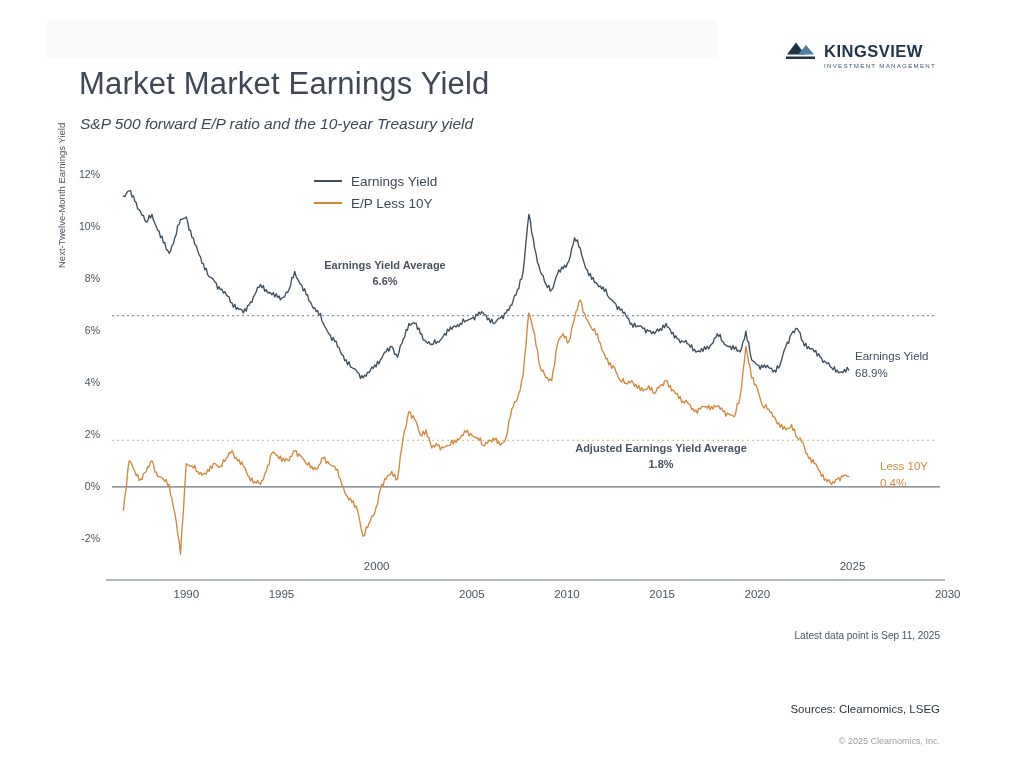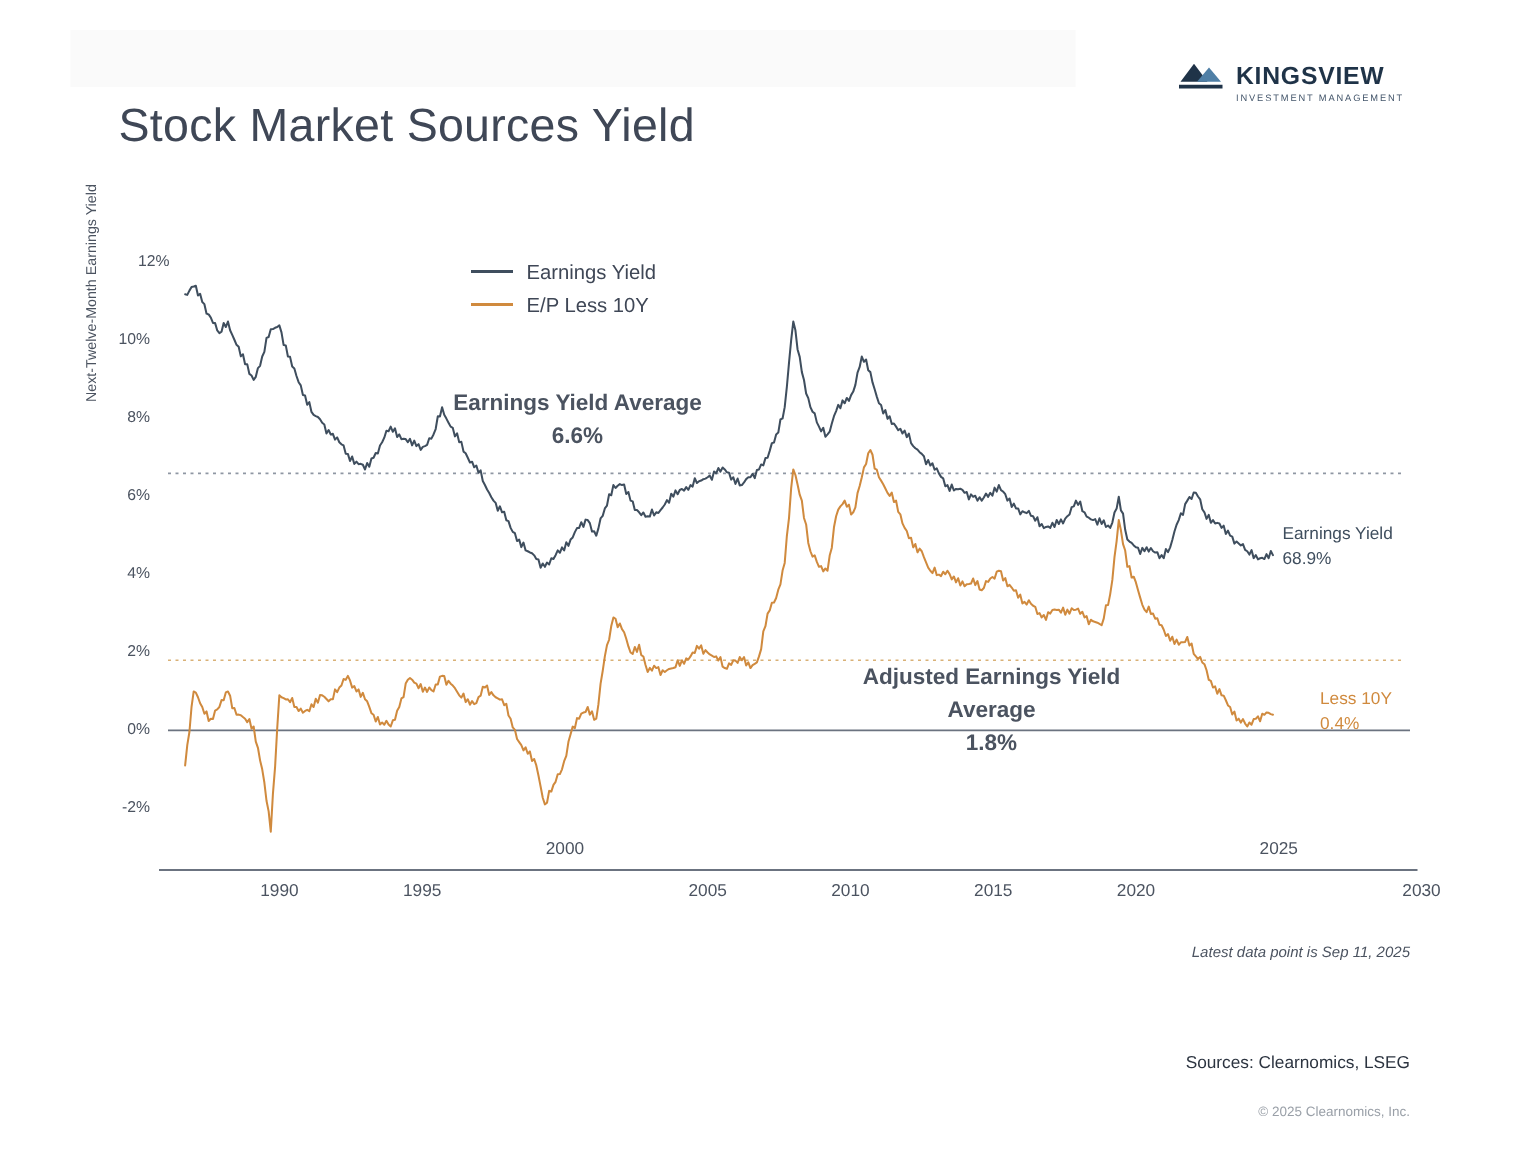--- a/index.html
+++ b/index.html
@@ -106,21 +106,21 @@
     position: absolute;
     width: 60px;
     text-align: right;
     font-size: 11.5px;
     color: #4b5360;
   }
 
   .annot {
     position: absolute;
     text-align: center;
-    font-size: 15px;
+    font-size: 11px;
     color: #4b5360;
     line-height: 1.45;
     font-weight: bold;
   }
 
   .legend {
     position: absolute;
     left: 314px;
     top: 170px;
     font-size: 13.5px;
@@ -143,21 +143,20 @@
     font-size: 11.5px;
     line-height: 1.5;
   }
   .endlabel .v { display: block; }
 
   .footnote {
     position: absolute;
     right: 84px;
     top: 630px;
     font-size: 10px;
-    font-style: italic;
     color: #4b5360;
   }
   .sources {
     position: absolute;
     right: 84px;
     top: 702px;
     width: 260px;
     text-align: right;
     font-size: 11.5px;
     color: #2c3440;
@@ -193,21 +192,22 @@
       <polygon points="2,30 20,6 38,30" fill="#1f3348"></polygon>
       <polygon points="24,30 40,11 56,30" fill="#4f7fa6"></polygon>
       <rect x="0" y="34" width="58" height="5" fill="#1f3348"></rect>
     </svg>
     <div class="logo-text">
       <span class="logo-name">KINGSVIEW</span>
       <span class="logo-sub">INVESTMENT MANAGEMENT</span>
     </div>
   </div>
 
-  <div class="title">Stock Market Sources Yield</div>
+  <div class="title">Market Market Earnings Yield</div>
+  <div class="subtitle">S&amp;P 500 forward E/P ratio and the 10-year Treasury yield</div>
 
   <div class="axis-label-y">Next-Twelve-Month Earnings Yield</div>
 
   <svg class="chart-area" id="chart-svg" viewBox="0 0 1024 768">
       <line x1="112" x2="935" y1="315.5769230769231" y2="315.5769230769231" stroke="#8f97a3" stroke-width="1.1" stroke-dasharray="2,3"></line>
       <line x1="112" x2="935" y1="440.19230769230774" y2="440.19230769230774" stroke="#d9b177" stroke-width="1.1" stroke-dasharray="2,3"></line>
       <line x1="112" x2="940" y1="486.9230769230769" y2="486.9230769230769" stroke="#6b7380" stroke-width="1.3"></line>
       <line x1="106" x2="945" y1="580" y2="580" stroke="#6b7380" stroke-width="1.2"></line>
       <path d="M123.42 196.15 L124.85 196.60 L126.28 193.75 L127.70 191.30 L129.13 190.96 L130.56 190.56 L131.99 197.03 L133.41 195.85 L134.84 201.35 L136.27 202.77 L137.70 209.11 L139.12 209.62 L140.55 211.73 L141.98 215.30 L143.41 215.42 L144.83 220.29 L146.26 222.12 L147.69 221.16 L149.12 215.31 L150.54 218.03 L151.97 214.33 L153.40 220.15 L154.83 223.28 L156.26 226.52 L157.68 229.90 L159.11 231.23 L160.54 237.59 L161.97 236.19 L163.39 242.88 L164.82 242.76 L166.25 249.28 L167.68 250.38 L169.10 253.27 L170.53 251.23 L171.96 245.41 L173.39 243.89 L174.81 237.69 L176.24 234.56 L177.67 225.25 L179.10 224.65 L180.52 219.52 L181.95 219.38 L183.38 218.51 L184.81 218.03 L186.23 216.92 L187.66 221.58 L189.09 230.04 L190.52 230.28 L191.94 237.69 L193.37 237.90 L194.80 244.30 L196.23 245.63 L197.66 250.67 L199.08 254.80 L200.51 256.93 L201.94 263.39 L203.37 263.65 L204.79 269.86 L206.22 268.09 L207.65 274.63 L209.08 276.63 L210.50 277.45 L211.93 278.04 L213.36 279.49 L214.79 281.83 L216.21 282.95 L217.64 289.03 L219.07 286.70 L220.50 289.62 L221.92 289.23 L223.35 293.08 L224.78 291.61 L226.21 294.81 L227.63 296.20 L229.06 296.94 L230.49 302.49 L231.92 302.60 L233.34 307.32 L234.77 304.32 L236.20 309.27 L237.63 307.79 L239.06 309.45 L240.48 309.22 L241.91 309.84 L243.34 312.98 L244.77 308.67 L246.19 311.18 L247.62 305.66 L249.05 305.19 L250.48 302.02 L251.90 302.39 L253.33 296.96 L254.76 294.81 L256.19 291.79 L257.61 287.15 L259.04 287.52 L260.47 284.42 L261.90 287.86 L263.32 285.52 L264.75 291.33 L266.18 289.62 L267.61 292.77 L269.03 292.54 L270.46 292.71 L271.89 294.81 L273.32 292.50 L274.74 296.92 L276.17 293.73 L277.60 297.40 L279.03 296.09 L280.46 299.91 L281.88 297.89 L283.31 297.40 L284.74 296.56 L286.17 292.17 L287.59 292.44 L289.02 289.62 L290.45 286.01 L291.88 277.49 L293.30 277.60 L294.73 271.44 L296.16 276.55 L297.59 279.08 L299.01 281.78 L300.44 284.42 L301.87 285.26 L303.30 290.92 L304.72 288.81 L306.15 294.81 L307.58 294.57 L309.01 301.06 L310.43 302.15 L311.86 305.19 L313.29 308.32 L314.72 307.80 L316.14 311.51 L317.57 310.38 L319.00 315.17 L320.43 313.58 L321.86 320.70 L323.28 323.37 L324.71 326.34 L326.14 328.69 L327.57 331.53 L328.99 333.75 L330.42 335.23 L331.85 340.50 L333.28 337.53 L334.70 341.54 L336.13 341.16 L337.56 346.85 L338.99 347.42 L340.41 351.92 L341.84 354.59 L343.27 355.48 L344.70 360.70 L346.12 359.71 L347.55 364.74 L348.98 361.70 L350.41 366.94 L351.83 367.50 L353.26 368.33 L354.69 368.81 L356.12 370.23 L357.54 372.69 L358.97 373.06 L360.40 378.54 L361.83 375.66 L363.26 377.88 L364.68 375.05 L366.11 376.31 L367.54 372.17 L368.97 372.69 L370.39 370.10 L371.82 366.92 L373.25 368.53 L374.68 364.90 L376.10 366.97 L377.53 361.46 L378.96 363.89 L380.39 359.71 L381.81 358.29 L383.24 354.74 L384.67 352.07 L386.10 351.92 L387.52 348.15 L388.95 351.26 L390.38 346.42 L391.81 346.73 L393.23 348.75 L394.66 354.41 L396.09 354.21 L397.52 357.12 L398.94 352.25 L400.37 345.61 L401.80 343.93 L403.23 338.94 L404.66 337.04 L406.08 329.52 L407.51 330.20 L408.94 323.37 L410.37 325.32 L411.79 323.81 L413.22 322.73 L414.65 323.37 L416.08 323.06 L417.50 329.33 L418.93 328.02 L420.36 333.75 L421.79 334.24 L423.21 340.07 L424.64 340.05 L426.07 341.54 L427.50 343.41 L428.92 341.66 L430.35 344.47 L431.78 344.13 L433.21 344.40 L434.63 339.69 L436.06 343.66 L437.49 341.54 L438.92 342.01 L440.34 340.06 L441.77 338.33 L443.20 336.35 L444.63 333.45 L446.06 335.18 L447.48 329.12 L448.91 331.15 L450.34 326.92 L451.77 329.49 L453.19 326.65 L454.62 325.96 L456.05 327.09 L457.48 324.74 L458.90 326.55 L460.33 323.37 L461.76 324.39 L463.19 318.84 L464.61 322.00 L466.04 320.77 L467.47 320.37 L468.90 319.44 L470.32 319.09 L471.75 318.17 L473.18 317.11 L474.61 319.84 L476.03 314.31 L477.46 315.58 L478.89 312.03 L480.32 314.41 L481.74 311.63 L483.17 312.98 L484.60 314.83 L486.03 315.13 L487.46 319.74 L488.88 318.17 L490.31 322.66 L491.74 319.01 L493.17 323.60 L494.59 323.37 L496.02 321.63 L497.45 319.40 L498.88 318.20 L500.30 318.17 L501.73 315.83 L503.16 318.76 L504.59 313.37 L506.01 312.98 L507.44 309.63 L508.87 310.27 L510.30 305.41 L511.72 305.19 L513.15 300.58 L514.58 295.42 L516.01 295.02 L517.43 289.62 L518.86 288.36 L520.29 279.68 L521.72 278.97 L523.14 271.44 L524.57 257.85 L526.00 241.90 L527.43 226.86 L528.86 214.33 L530.28 220.18 L531.71 232.98 L533.14 237.90 L534.57 248.08 L535.99 253.33 L537.42 262.34 L538.85 265.41 L540.28 271.44 L541.70 274.47 L543.13 275.58 L544.56 281.58 L545.99 284.42 L547.41 287.56 L548.84 285.24 L550.27 291.17 L551.70 289.62 L553.12 287.76 L554.55 282.39 L555.98 277.46 L557.41 274.04 L558.83 269.91 L560.26 272.19 L561.69 266.91 L563.12 268.85 L564.54 265.29 L565.97 267.29 L567.40 263.42 L568.83 261.06 L570.26 256.55 L571.68 248.37 L573.11 244.65 L574.54 237.69 L575.97 241.19 L577.39 239.65 L578.82 246.82 L580.25 248.08 L581.68 254.95 L583.10 259.52 L584.53 264.40 L585.96 268.85 L587.39 270.01 L588.81 275.60 L590.24 273.39 L591.67 279.23 L593.10 277.51 L594.52 282.63 L595.95 282.35 L597.38 284.42 L598.81 286.79 L600.23 285.85 L601.66 289.00 L603.09 287.02 L604.52 291.43 L605.94 289.08 L607.37 295.41 L608.80 297.40 L610.23 298.83 L611.66 299.80 L613.08 301.46 L614.51 302.60 L615.94 304.16 L617.37 309.55 L618.79 306.67 L620.22 310.38 L621.65 308.88 L623.08 313.15 L624.50 312.21 L625.93 315.58 L627.36 317.91 L628.79 318.91 L630.21 324.21 L631.64 323.37 L633.07 327.29 L634.50 323.04 L635.92 327.00 L637.35 325.96 L638.78 326.22 L640.21 325.83 L641.63 326.53 L643.06 328.56 L644.49 328.03 L645.92 332.95 L647.34 329.60 L648.77 331.15 L650.20 330.53 L651.63 333.80 L653.06 331.48 L654.48 333.75 L655.91 331.69 L657.34 329.07 L658.77 331.21 L660.19 328.56 L661.62 330.46 L663.05 325.10 L664.48 327.72 L665.90 323.37 L667.33 326.82 L668.76 327.68 L670.19 329.48 L671.61 333.75 L673.04 332.37 L674.47 337.97 L675.90 335.76 L677.32 338.94 L678.75 338.98 L680.18 342.89 L681.61 340.81 L683.03 341.54 L684.46 342.09 L685.89 340.57 L687.32 343.86 L688.74 344.13 L690.17 347.13 L691.60 344.80 L693.03 350.78 L694.46 349.33 L695.88 352.08 L697.31 351.29 L698.74 350.97 L700.17 351.92 L701.59 348.53 L703.02 351.36 L704.45 346.66 L705.88 349.33 L707.30 346.26 L708.73 348.96 L710.16 345.79 L711.59 344.13 L713.01 342.97 L714.44 338.10 L715.87 337.59 L717.30 333.75 L718.72 336.61 L720.15 334.33 L721.58 340.80 L723.01 341.54 L724.43 344.41 L725.86 345.13 L727.29 346.22 L728.72 346.73 L730.14 346.10 L731.57 349.73 L733.00 345.53 L734.43 349.33 L735.86 346.88 L737.28 351.31 L738.71 350.34 L740.14 351.92 L741.57 348.37 L742.99 341.70 L744.42 339.07 L745.85 331.15 L747.28 340.26 L748.70 342.40 L750.13 353.21 L751.56 359.71 L752.99 361.03 L754.41 361.94 L755.84 363.65 L757.27 364.90 L758.70 365.18 L760.12 369.34 L761.55 365.23 L762.98 367.50 L764.41 364.80 L765.83 367.72 L767.26 365.37 L768.69 367.50 L770.12 368.37 L771.54 368.11 L772.97 372.14 L774.40 370.10 L775.83 372.15 L777.26 366.01 L778.68 368.05 L780.11 364.90 L781.54 360.03 L782.97 354.34 L784.39 349.80 L785.82 346.73 L787.25 342.18 L788.68 343.24 L790.10 336.08 L791.53 333.75 L792.96 331.30 L794.39 332.66 L795.81 328.35 L797.24 328.56 L798.67 331.00 L800.10 332.88 L801.52 339.49 L802.95 341.54 L804.38 345.93 L805.81 343.24 L807.23 348.56 L808.66 346.73 L810.09 349.05 L811.52 348.57 L812.94 349.03 L814.37 351.92 L815.80 350.46 L817.23 356.00 L818.66 353.78 L820.08 357.12 L821.51 357.75 L822.94 362.42 L824.37 361.04 L825.79 362.31 L827.22 363.63 L828.65 362.73 L830.08 366.57 L831.50 367.50 L832.93 369.71 L834.36 366.71 L835.79 372.09 L837.21 370.10 L838.64 372.89 L840.07 372.16 L841.50 371.90 L842.92 372.69 L844.35 369.40 L845.78 372.14 L847.21 367.36 L848.63 370.10 " fill="none" stroke="#3f4e5e" stroke-width="1.35" stroke-linejoin="round" stroke-linecap="round"></path>
       <path d="M123.42 510.29 L124.85 496.70 L126.28 488.00 L127.70 471.18 L129.13 460.96 L130.56 461.71 L131.99 464.85 L133.41 468.85 L134.84 471.35 L136.27 475.84 L137.70 474.28 L139.12 480.68 L140.55 479.13 L141.98 479.31 L143.41 473.74 L144.83 472.92 L146.26 471.35 L147.69 466.74 L149.12 466.77 L150.54 461.60 L151.97 460.96 L153.40 463.78 L154.83 472.10 L156.26 472.00 L157.68 476.54 L159.11 476.41 L160.54 476.85 L161.97 478.04 L163.39 479.13 L164.82 481.43 L166.25 479.39 L167.68 485.75 L169.10 484.33 L170.53 494.47 L171.96 498.53 L173.39 506.91 L174.81 512.88 L176.24 521.68 L177.67 533.83 L179.10 540.91 L180.52 554.42 L181.95 529.20 L183.38 511.47 L184.81 485.58 L186.23 463.56 L187.66 464.81 L189.09 465.42 L190.52 466.28 L191.94 466.15 L193.37 468.13 L194.80 465.33 L196.23 471.26 L197.66 471.35 L199.08 474.04 L200.51 472.40 L201.94 475.14 L203.37 473.94 L204.79 473.26 L206.22 474.12 L207.65 469.52 L209.08 471.35 L210.50 465.90 L211.93 468.46 L213.36 463.31 L214.79 463.56 L216.21 464.52 L217.64 465.99 L219.07 467.54 L220.50 466.15 L221.92 466.24 L223.35 459.59 L224.78 461.43 L226.21 458.37 L227.63 457.02 L229.06 452.69 L230.49 453.23 L231.92 450.58 L233.34 453.61 L234.77 458.42 L236.20 457.43 L237.63 460.96 L239.06 459.61 L240.48 464.59 L241.91 461.85 L243.34 466.15 L244.77 467.52 L246.19 471.27 L247.62 475.46 L249.05 476.54 L250.48 480.97 L251.90 477.98 L253.33 483.01 L254.76 481.73 L256.19 483.13 L257.61 480.55 L259.04 483.05 L260.47 484.33 L261.90 480.23 L263.32 479.87 L264.75 473.89 L266.18 471.35 L267.61 465.64 L269.03 464.79 L270.46 455.74 L271.89 453.17 L273.32 451.99 L274.74 453.13 L276.17 455.08 L277.60 455.77 L279.03 458.82 L280.46 456.03 L281.88 461.22 L283.31 458.37 L284.74 461.29 L286.17 458.30 L287.59 460.07 L289.02 460.96 L290.45 456.32 L291.88 456.26 L293.30 451.07 L294.73 450.58 L296.16 450.71 L297.59 456.53 L299.01 453.90 L300.44 455.77 L301.87 457.08 L303.30 458.81 L304.72 461.20 L306.15 463.56 L307.58 465.09 L309.01 462.38 L310.43 468.08 L311.86 466.15 L313.29 469.81 L314.72 467.43 L316.14 469.41 L317.57 468.75 L319.00 464.71 L320.43 463.78 L321.86 457.82 L323.28 458.37 L324.71 457.01 L326.14 463.30 L327.57 461.45 L328.99 463.56 L330.42 464.85 L331.85 465.56 L333.28 466.42 L334.70 466.15 L336.13 470.14 L337.56 469.22 L338.99 477.01 L340.41 479.13 L341.84 484.93 L343.27 486.55 L344.70 492.64 L346.12 494.71 L347.55 496.76 L348.98 500.22 L350.41 498.22 L351.83 502.50 L353.26 500.95 L354.69 507.32 L356.12 506.00 L357.54 510.29 L358.97 516.96 L360.40 524.37 L361.83 531.81 L363.26 536.25 L364.68 535.18 L366.11 527.24 L367.54 527.72 L368.97 523.27 L370.39 521.22 L371.82 516.16 L373.25 516.05 L374.68 512.88 L376.10 507.43 L377.53 503.87 L378.96 494.53 L380.39 489.52 L381.81 484.42 L383.24 485.46 L384.67 478.74 L386.10 479.13 L387.52 475.81 L388.95 475.03 L390.38 474.66 L391.81 471.35 L393.23 476.43 L394.66 474.19 L396.09 479.91 L397.52 479.13 L398.94 469.62 L400.37 455.90 L401.80 447.32 L403.23 437.60 L404.66 430.12 L406.08 426.50 L407.51 417.35 L408.94 411.63 L410.37 412.50 L411.79 418.20 L413.22 415.65 L414.65 419.42 L416.08 421.51 L417.50 425.84 L418.93 430.94 L420.36 435.00 L421.79 435.96 L423.21 431.29 L424.64 434.60 L426.07 429.81 L427.50 436.77 L428.92 437.67 L430.35 443.33 L431.78 447.98 L433.21 445.27 L434.63 447.06 L436.06 443.79 L437.49 445.38 L438.92 444.77 L440.34 450.02 L441.77 446.81 L443.20 447.98 L444.63 446.83 L446.06 445.97 L447.48 445.67 L448.91 445.38 L450.34 444.87 L451.77 440.17 L453.19 443.92 L454.62 440.19 L456.05 442.52 L457.48 438.92 L458.90 439.69 L460.33 437.60 L461.76 435.00 L463.19 435.29 L464.61 430.57 L466.04 432.40 L467.47 430.26 L468.90 435.90 L470.32 433.42 L471.75 435.00 L473.18 436.32 L474.61 437.13 L476.03 438.00 L477.46 437.60 L478.89 440.36 L480.32 438.07 L481.74 444.48 L483.17 445.38 L484.60 445.85 L486.03 442.28 L487.46 443.27 L488.88 440.19 L490.31 440.41 L491.74 441.94 L493.17 438.01 L494.59 440.19 L496.02 438.01 L497.45 443.66 L498.88 441.60 L500.30 445.38 L501.73 443.47 L503.16 442.54 L504.59 441.60 L506.01 437.60 L507.44 432.77 L508.87 420.95 L510.30 417.49 L511.72 409.04 L513.15 406.94 L514.58 401.79 L516.01 401.68 L517.43 398.65 L518.86 393.14 L520.29 389.64 L521.72 380.40 L523.14 375.29 L524.57 357.36 L526.00 345.39 L527.43 325.60 L528.86 312.98 L530.28 316.67 L531.71 323.02 L533.14 329.78 L534.57 333.75 L535.99 345.31 L537.42 349.65 L538.85 361.92 L540.28 367.50 L541.70 371.09 L543.13 370.27 L544.56 374.61 L545.99 377.88 L547.41 377.41 L548.84 380.91 L550.27 378.97 L551.70 380.48 L553.12 370.38 L554.55 365.11 L555.98 351.53 L557.41 344.13 L558.83 339.78 L560.26 337.57 L561.69 336.07 L563.12 333.75 L564.54 337.80 L565.97 336.43 L567.40 343.06 L568.83 341.54 L570.26 338.25 L571.68 328.77 L573.11 324.05 L574.54 318.17 L575.97 311.57 L577.39 309.36 L578.82 302.17 L580.25 300.00 L581.68 303.17 L583.10 312.40 L584.53 313.15 L585.96 318.17 L587.39 320.41 L588.81 322.81 L590.24 325.67 L591.67 328.56 L593.10 330.55 L594.52 328.40 L595.95 334.73 L597.38 333.75 L598.81 341.23 L600.23 342.88 L601.66 348.94 L603.09 351.92 L604.52 354.03 L605.94 358.78 L607.37 358.54 L608.80 364.90 L610.23 362.63 L611.66 368.25 L613.08 365.78 L614.51 367.50 L615.94 371.43 L617.37 374.93 L618.79 378.42 L620.22 380.48 L621.65 382.04 L623.08 378.39 L624.50 383.41 L625.93 383.08 L627.36 384.04 L628.79 381.13 L630.21 382.85 L631.64 380.48 L633.07 382.75 L634.50 386.26 L635.92 384.30 L637.35 388.27 L638.78 385.47 L640.21 390.39 L641.63 387.60 L643.06 390.87 L644.49 389.45 L645.92 389.26 L647.34 389.02 L648.77 385.67 L650.20 390.06 L651.63 387.35 L653.06 392.95 L654.48 393.46 L655.91 391.98 L657.34 387.39 L658.77 387.92 L660.19 385.67 L661.62 384.63 L663.05 385.72 L664.48 381.13 L665.90 380.48 L667.33 380.87 L668.76 387.06 L670.19 385.35 L671.61 390.87 L673.04 389.89 L674.47 391.68 L675.90 393.87 L677.32 393.46 L678.75 398.51 L680.18 396.45 L681.61 402.29 L683.03 401.25 L684.46 403.04 L685.89 400.18 L687.32 402.52 L688.74 403.85 L690.17 404.54 L691.60 409.31 L693.03 408.73 L694.46 411.63 L695.88 410.02 L697.31 413.27 L698.74 408.14 L700.17 409.04 L701.59 406.70 L703.02 406.38 L704.45 406.72 L705.88 406.44 L707.30 408.38 L708.73 405.11 L710.16 409.87 L711.59 406.44 L713.01 409.11 L714.44 405.50 L715.87 406.63 L717.30 406.44 L718.72 405.71 L720.15 409.22 L721.58 407.84 L723.01 411.63 L724.43 410.79 L725.86 416.19 L727.29 413.12 L728.72 414.23 L730.14 414.65 L731.57 415.13 L733.00 415.97 L734.43 416.83 L735.86 412.25 L737.28 403.56 L738.71 403.38 L740.14 396.06 L741.57 386.61 L742.99 371.44 L744.42 360.74 L745.85 346.73 L747.28 353.54 L748.70 362.77 L750.13 367.02 L751.56 377.88 L752.99 377.44 L754.41 384.98 L755.84 384.46 L757.27 388.27 L758.70 393.49 L760.12 398.40 L761.55 403.21 L762.98 406.44 L764.41 408.10 L765.83 404.40 L767.26 409.33 L768.69 409.04 L770.12 412.46 L771.54 412.13 L772.97 416.53 L774.40 416.83 L775.83 419.84 L777.26 424.02 L778.68 422.75 L780.11 427.21 L781.54 424.46 L782.97 429.31 L784.39 426.43 L785.82 429.81 L787.25 428.24 L788.68 428.12 L790.10 427.93 L791.53 424.62 L792.96 430.42 L794.39 429.05 L795.81 435.91 L797.24 437.60 L798.67 439.35 L800.10 437.90 L801.52 441.66 L802.95 442.79 L804.38 446.85 L805.81 453.18 L807.23 453.88 L808.66 458.37 L810.09 457.61 L811.52 462.48 L812.94 459.41 L814.37 463.56 L815.80 463.78 L817.23 466.84 L818.66 470.30 L820.08 471.35 L821.51 476.34 L822.94 474.38 L824.37 480.29 L825.79 479.13 L827.22 481.72 L828.65 479.44 L830.08 482.36 L831.50 484.33 L832.93 481.66 L834.36 483.13 L835.79 479.36 L837.21 479.13 L838.64 477.56 L840.07 480.88 L841.50 475.78 L842.92 476.54 L844.35 474.93 L845.78 475.20 L847.21 476.08 L848.63 476.54 " fill="none" stroke="#d08a3e" stroke-width="1.35" stroke-linejoin="round" stroke-linecap="round"></path>
@@ -246,21 +246,21 @@
   <div class="sources">Sources: Clearnomics, LSEG</div>
   <div class="copyright">© 2025 Clearnomics, Inc.</div>
 
 <div class="ytick" style="left: 60px; top: 531.846px;">-2%</div>
     <div class="ytick" style="left: 60px; top: 479.923px;">0%</div>
     <div class="ytick" style="left: 60px; top: 428px;">2%</div>
     <div class="ytick" style="left: 60px; top: 376.077px;">4%</div>
     <div class="ytick" style="left: 60px; top: 324.154px;">6%</div>
     <div class="ytick" style="left: 60px; top: 272.231px;">8%</div>
     <div class="ytick" style="left: 60px; top: 220.308px;">10%</div>
-    <div class="ytick" style="left: 60px; top: 168.385px; margin-left: 13px;">12%</div>
+    <div class="ytick" style="left: 60px; top: 168.385px;">12%</div>
     <div class="xtick" style="left: 139.103px; top: 588px;">1990</div>
     <div class="xtick" style="left: 234.276px; top: 588px;">1995</div>
     <div class="xtick" style="left: 329.448px; top: 560px;">2000</div>
     <div class="xtick" style="left: 424.621px; top: 588px;">2005</div>
     <div class="xtick" style="left: 519.793px; top: 588px;">2010</div>
     <div class="xtick" style="left: 614.966px; top: 588px;">2015</div>
     <div class="xtick" style="left: 710.138px; top: 588px;">2020</div>
     <div class="xtick" style="left: 805.31px; top: 560px;">2025</div>
     <div class="xtick" style="left: 900.483px; top: 588px;">2030</div>
   </div>

